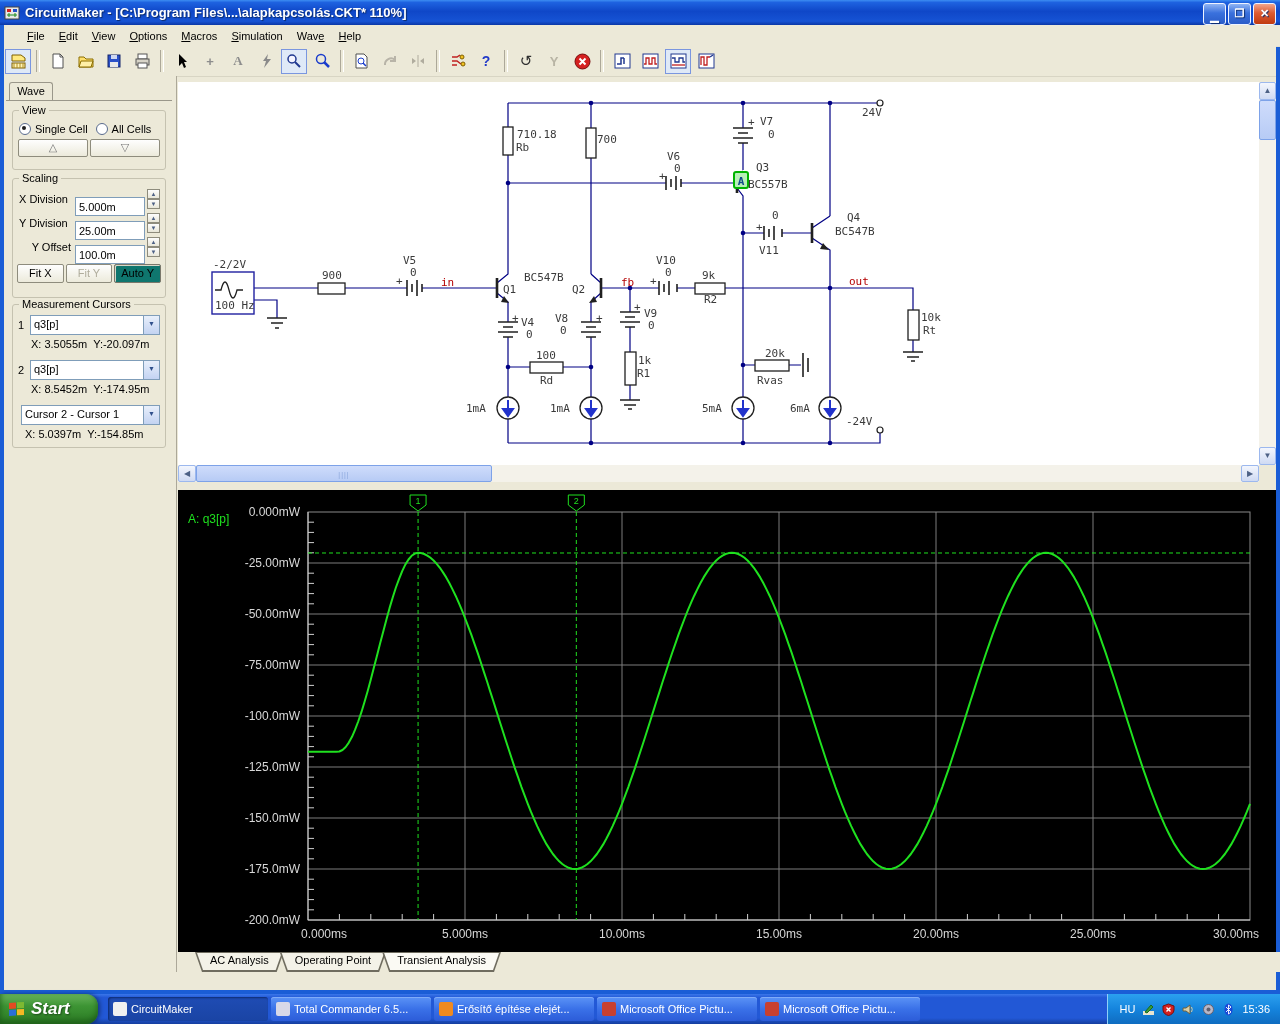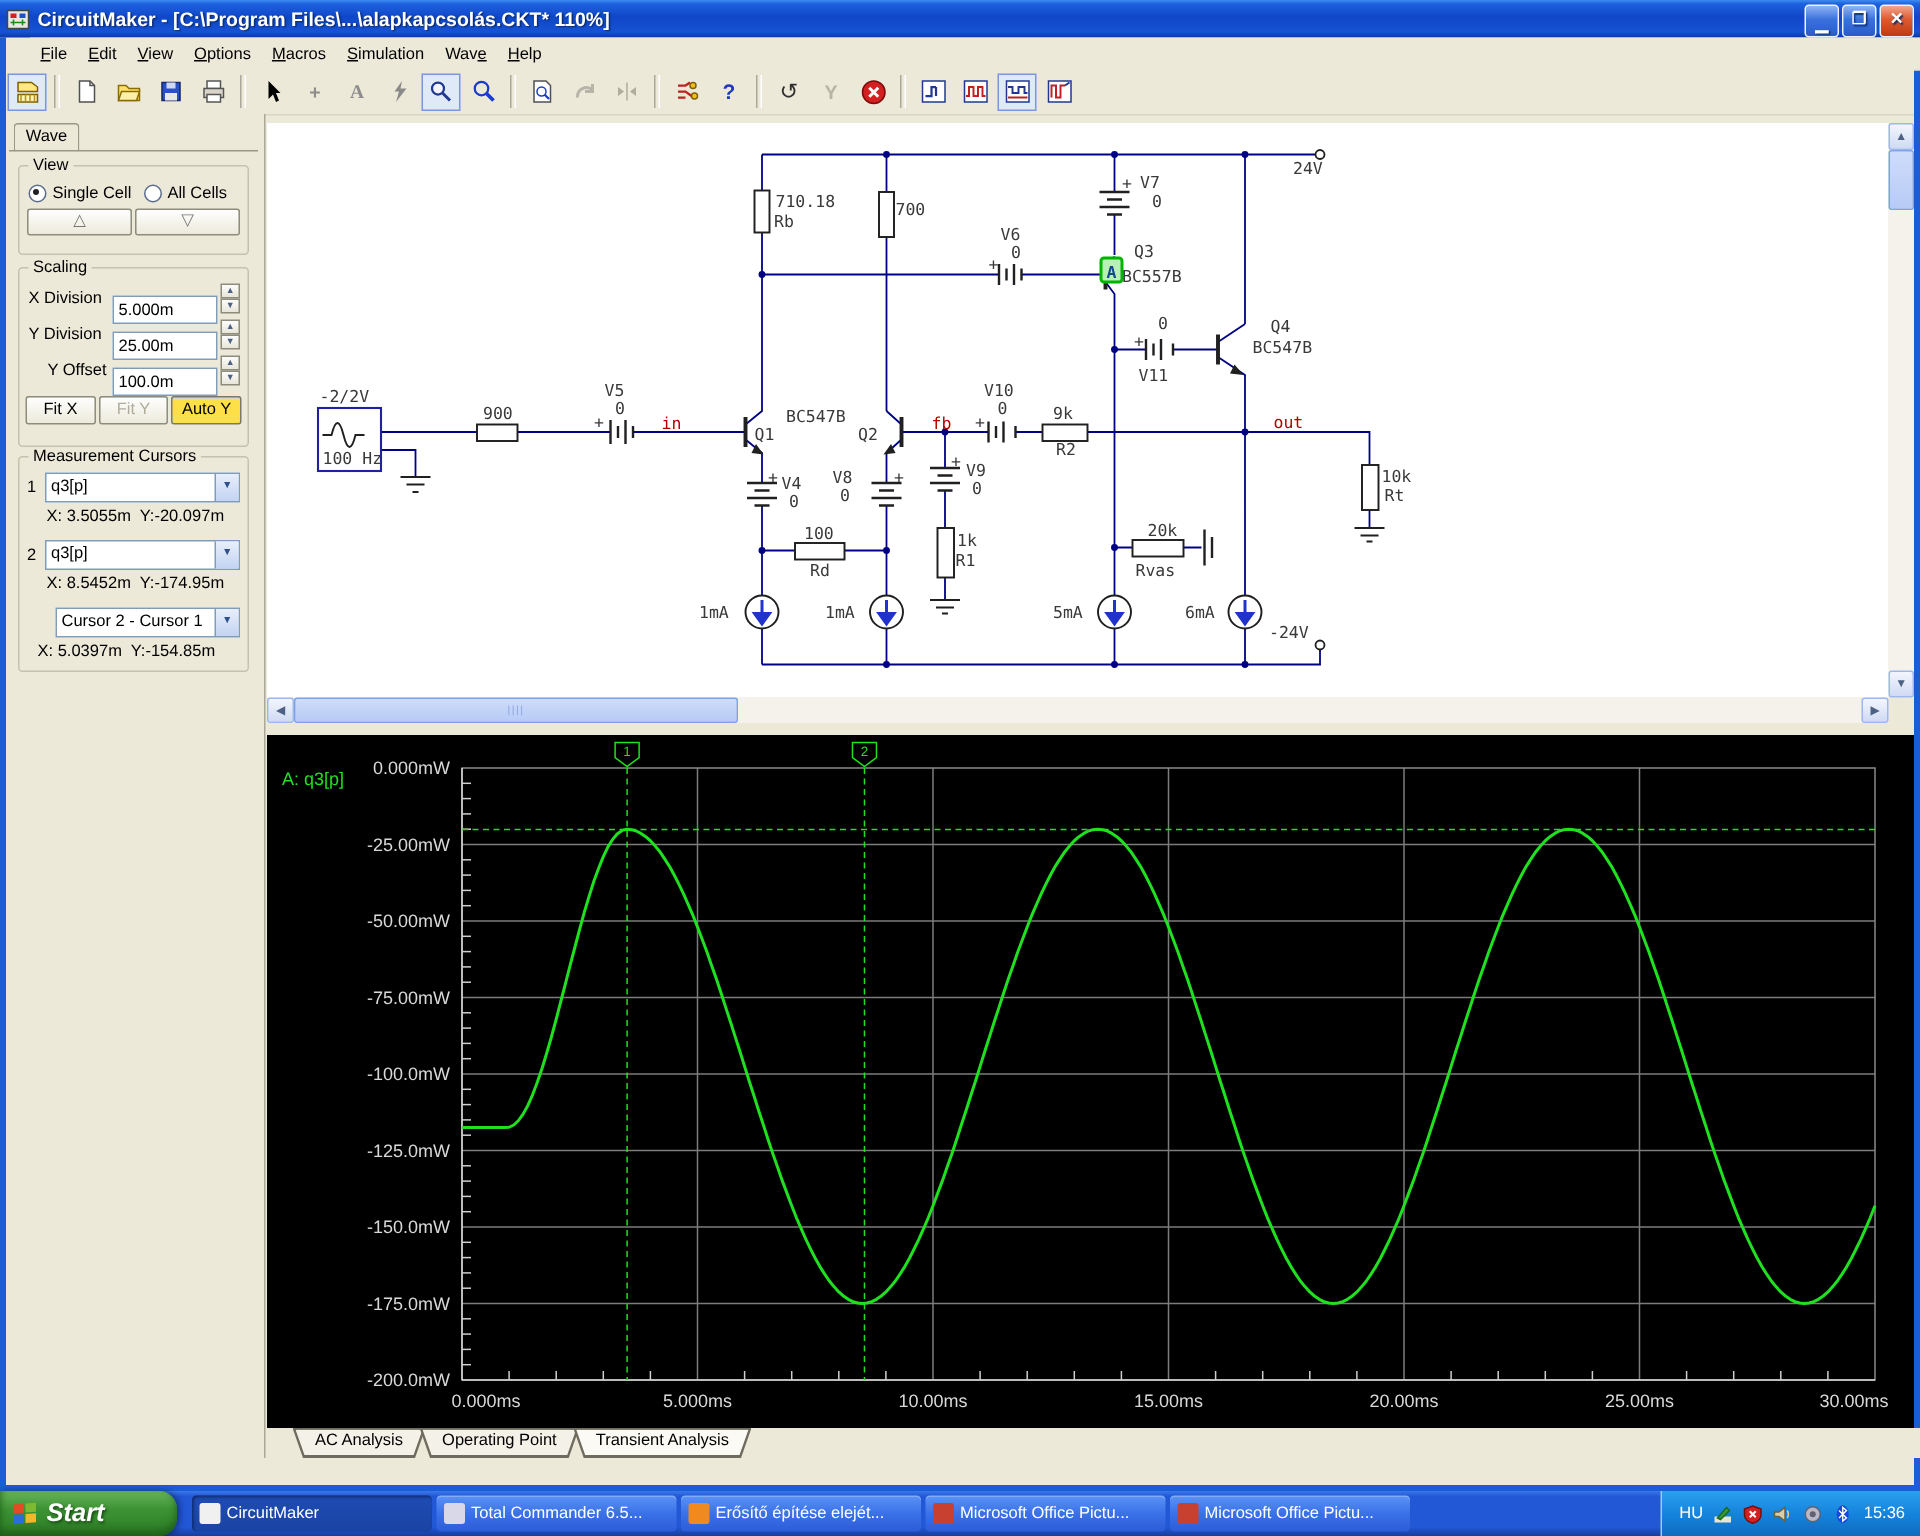--- a/index.html
+++ b/index.html
@@ -41,21 +41,21 @@
     text-align:center;line-height:17px;}
   #panel-body-line{position:absolute;left:2px;top:24px;width:166px;height:1px;background:#9a978a;}
   .group{position:absolute;left:8px;width:152px;border:1px solid #c5c2b0;border-radius:3px;}
   .group .legend{position:absolute;top:-7px;left:6px;background:#ece9d8;padding:0 3px;}
   .radio-row{display:flex;align-items:center;gap:4px;margin:12px 4px 4px 6px;}
   .radio{width:10px;height:10px;border-radius:50%;border:1px solid #5a6c8e;background:#fff;position:relative;}
   .radio.on::after{content:"";position:absolute;left:2px;top:2px;width:4px;height:4px;border-radius:50%;background:#202020;}
   .btn{border:1px solid #8e8c7d;background:linear-gradient(180deg,#fefefe,#eceadb);border-radius:2px;
     text-align:center;font-size:11px;color:#000;}
   .btn.disabled{color:#b0ad9c;}
-  .btn.active{background:#fde047;border-color:#7a786b;box-shadow:inset 1px 1px 0 #d8d6c8;}
+  .btn.active{background:#0f766e;border-color:#7a786b;box-shadow:inset 1px 1px 0 #d8d6c8;}
   .tri-btns{display:flex;gap:2px;margin:4px 5px 6px 5px;}
   .tri-btns .btn{flex:1;height:16px;line-height:15px;color:#777;}
   .srow{display:flex;align-items:center;margin:5px 4px 0 6px;height:19px;}
   .srow .slabel{width:56px;}
   .sinput{width:62px;height:15px;border:1px solid #7f9db9;background:#fff;padding:1px 3px;font-size:11px;margin-top:16px;}
   .spin{width:13px;height:19px;margin-left:2px;display:flex;flex-direction:column;}
   .spin div{flex:1;border:1px solid #8e8c7d;background:linear-gradient(180deg,#fdfdfd,#e8e6d8);
     font-size:6px;line-height:8px;text-align:center;color:#4d6185;}
   .fit-row{display:flex;gap:2px;margin:8px 4px 6px 4px;}
   .fit-row .btn{flex:1;height:17px;line-height:16px;}
@@ -86,21 +86,21 @@
   .btab{height:18px;margin-right:-4px;clip-path:polygon(0 0,100% 0,calc(100% - 7px) 100%,7px 100%);
     background:#6f6c5f;padding:1px;}
   .btab-in{height:16px;clip-path:polygon(1px 0,calc(100% - 1px) 0,calc(100% - 7px) 100%,7px 100%);
     background:#f4f2e8;padding:1px 14px 0 14px;font-size:11px;color:#000;}
   .btab.active .btab-in{background:#fbfaf4;}
 
   
   #taskbar{left:0;top:994px;width:1280px;height:30px;
     background:linear-gradient(180deg,#3a77ea 0%,#2258d6 12%,#2258d6 80%,#153e9e 100%);
     display:flex;align-items:center;}
-  #start-btn{width:118px;height:30px;border-radius:0 12px 12px 0;
+  #start-btn{width:98px;height:30px;border-radius:0 12px 12px 0;
     background:linear-gradient(180deg,#69b45c 0%,#3d9434 40%,#2e7f27 90%);
     box-shadow:inset 0 -3px 6px #1d5c18,2px 0 4px rgba(0,0,0,.4);
     display:flex;align-items:center;color:#fff;font-size:17px;font-weight:bold;font-style:italic;
     text-shadow:1px 1px 2px #1c4a17;padding-left:8px;box-sizing:border-box;text-align:center;}
   .winflag{width:18px;height:16px;margin-right:5px;}
   #tasks{display:flex;gap:3px;margin-left:10px;}
   .task{width:150px;height:24px;border-radius:3px;display:flex;align-items:center;gap:4px;padding:0 5px;
     background:linear-gradient(180deg,#5internal 0,#3b6eea);
     background:linear-gradient(180deg,#5b93f6 0%,#3a71e8 50%,#2c5cd8 100%);
     color:#fff;font-size:11px;white-space:nowrap;overflow:hidden;box-shadow:inset 0 1px 0 #7fabf8;}
@@ -336,21 +336,21 @@
     </div>
     <div class="readout">X: 3.5055m  Y:-20.097m</div>
     <div class="cursor-row">
       <span class="cursor-idx">2</span>
       <div class="combo">
         <span class="cval">q3[p]</span>
         <span class="carr">▼</span>
       </div>
     </div>
     <div class="readout">X: 8.5452m  Y:-174.95m</div>
-    <div class="cursor-row" style="margin-left:24px;">
+    <div class="cursor-row" style="margin-left:8px;">
       <div class="combo">
         <span class="cval">Cursor 2 - Cursor 1</span>
         <span class="carr">▼</span>
       </div>
     </div>
     <div class="readout" style="margin-left:12px;">X: 5.0397m  Y:-154.85m</div>
   </div>
 </div>
 
 <div id="schematic" class="abs">

